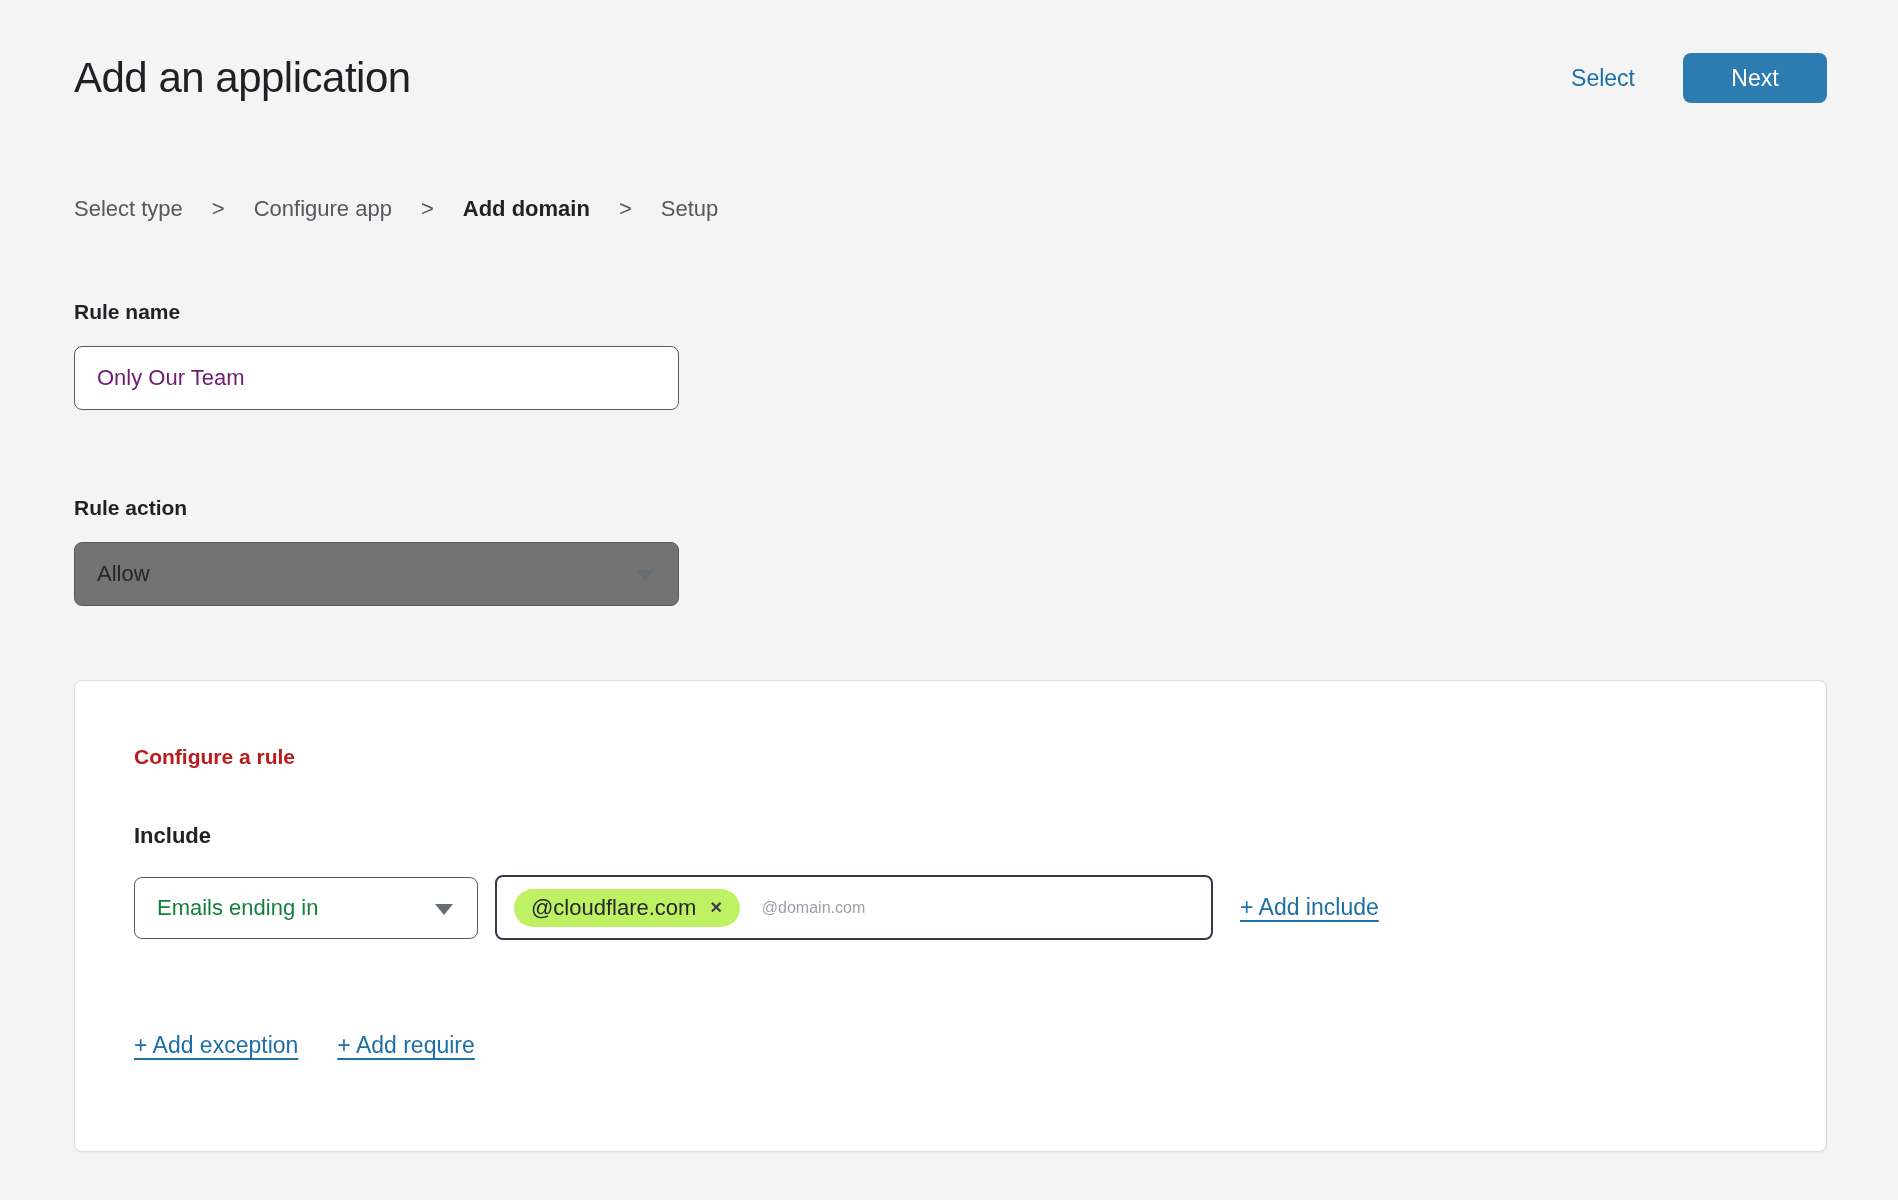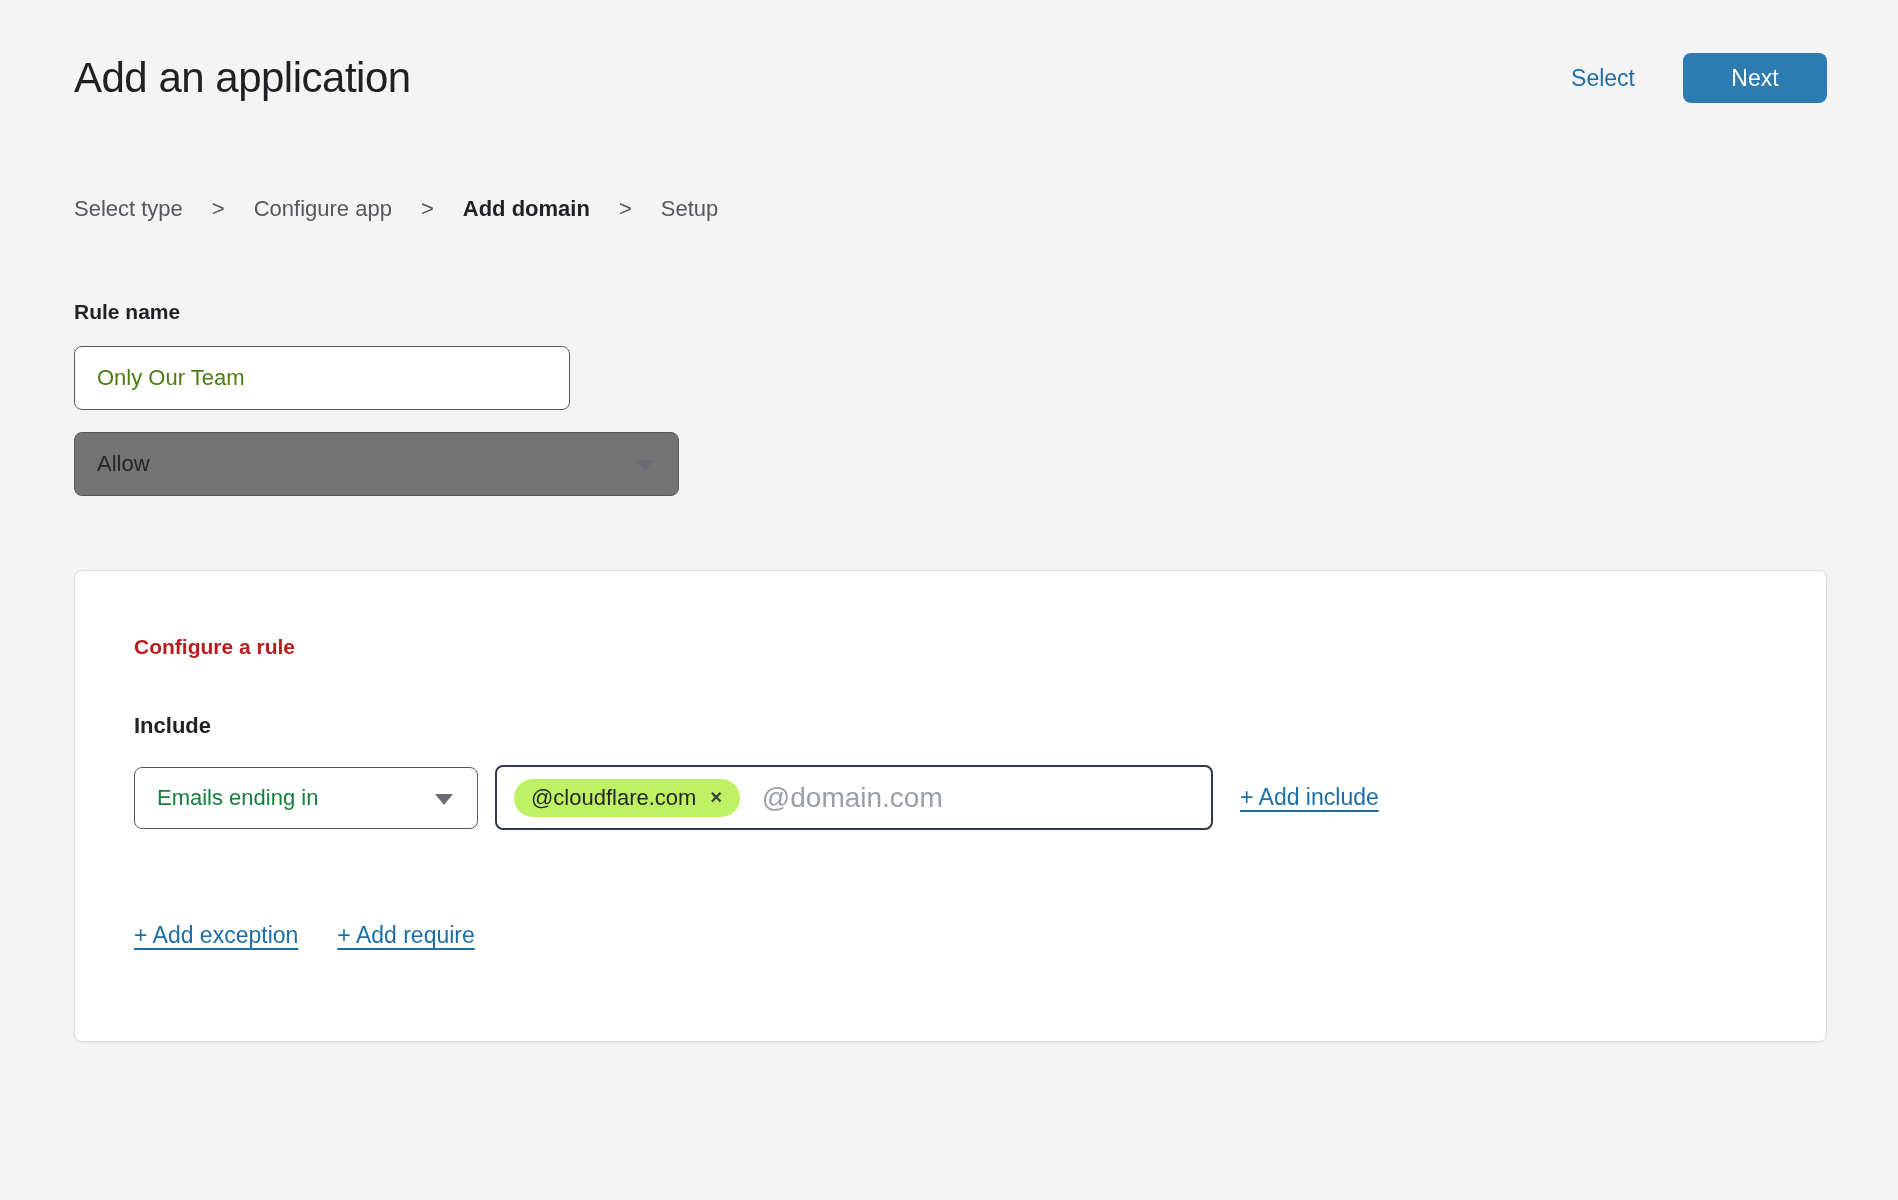--- a/index.html
+++ b/index.html
@@ -71,29 +71,29 @@
   
   .field-label {
     margin-top: 78px;
     font-size: 21px;
     font-weight: 700;
     color: #1f2124;
   }
   .text-input {
     display: block;
     margin-top: 22px;
-    width: 496px;
+    width: 605px;
     height: 64px;
     border: 1px solid #565b63;
     border-radius: 8px;
     background: #ffffff;
     padding: 0 22px;
     font-family: "Liberation Sans", sans-serif;
     font-size: 22px;
-    color: #4d7c0f;
+    color: #701a75;
     outline: none;
   }
   .field-label.second { margin-top: 86px; }
   .select-box {
     position: relative;
     margin-top: 22px;
     width: 605px;
     height: 64px;
     border: 1px solid #565b63;
     border-radius: 8px;
@@ -190,21 +190,21 @@
     cursor: pointer;
     line-height: 1;
   }
   .tag-placeholder-input {
     border: none;
     outline: none;
     margin-left: 22px;
     flex: 1;
     min-width: 0;
     font-family: "Liberation Sans", sans-serif;
-    font-size: 28px;
+    font-size: 16px;
     color: #23262a;
     background: transparent;
   }
   .tag-placeholder-input::placeholder { color: #9ba0a6; }
   .inline-link {
     font-size: 23px;
     color: #1d6fa5;
     text-decoration: underline;
     text-underline-offset: 5px;
     cursor: pointer;
@@ -236,20 +236,21 @@
     <span class="crumb">Configure app</span>
     <span class="sep">&gt;</span>
     <span class="crumb active">Add domain</span>
     <span class="sep">&gt;</span>
     <span class="crumb">Setup</span>
   </nav>
 
   <div class="field-label">Rule name</div>
   <input class="text-input" type="text" value="Only Our Team" style="">
 
+  <div class="field-label second">Rule action</div>
   <div class="select-box">
     <span>Allow</span>
     <span class="caret"></span>
   </div>
 
   <div class="card">
     <h2 class="card-title">Configure a rule</h2>
     <div class="include-label">Include</div>
 
     <div class="rule-row">

